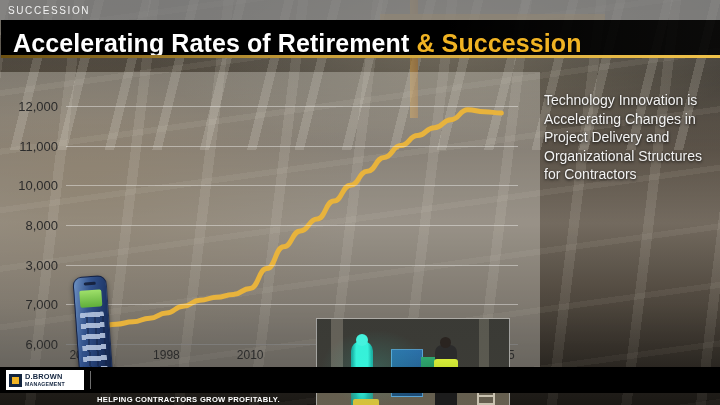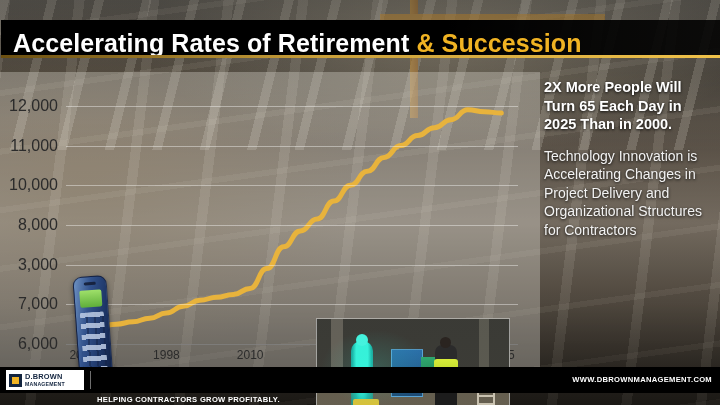--- a/index.html
+++ b/index.html
@@ -85,21 +85,21 @@
   }
   .plot{
     position:absolute;left:66px;top:14px;width:452px;height:258px;
   }
   .gridline{
     position:absolute;left:0;width:452px;height:1px;background:rgba(255,255,255,.40);
   }
   .ylabels{position:absolute;left:0;top:0;width:64px;height:300px;}
   .ylabel{
     position:absolute;right:6px;transform:translateY(-50%);
-    font-size:16px;color:#2b2b2b;font-weight:400;white-space:nowrap;
+    font-size:13px;color:#2b2b2b;font-weight:400;white-space:nowrap;
   }
   .xaxis{
     position:absolute;left:66px;top:272px;width:452px;height:1px;background:rgba(90,90,90,.55);
   }
   .xlabels{position:absolute;left:66px;top:276px;width:452px;height:20px;}
   .xlabel{
     position:absolute;transform:translateX(-50%);
     font-size:12px;color:#2b2b2b;white-space:nowrap;
   }
   .series{position:absolute;left:0;top:0;width:452px;height:258px;}
@@ -233,20 +233,23 @@
     <div class="bg-beams"></div>
     <div class="bg-ceiling"></div>
     <div class="crane">
       <div class="mast"></div>
         <div class="jib"></div>
         <div class="jib2"></div>
     </div>
     <div class="bg-dark"></div>
   </div>
 
+  <div class="topbar">
+    <div class="kicker">SUCCESSION</div>
+  </div>
 
   <div class="titleband">
     <div class="title"><span>Accelerating Rates of Retirement </span><span class="gold">&amp; Succession</span></div>
     <div class="accentline"></div>
   </div>
 
   <div class="chartwrap">
     <div class="chart-bg"></div>
     <div class="plot" id="plot">
       <div class="series" id="series-layer"><svg width="452" height="258">
@@ -298,30 +301,28 @@
       <div class="worker"></div>
       <div class="vest"></div>
       <div class="worker-head"></div>
       <div class="cart"></div>
       <div class="ladder"></div>
       <div class="glow"></div>
     </div>
   </div>
 
   <div class="rightcol">
-    <div class="rc-head">2X More People Will Turn 65 Each Day in 2025 Than in 2000.</div>
     <div class="rc-body">Technology Innovation is Accelerating Changes in Project Delivery and Organizational Structures for Contractors</div>
   </div>
 
   <div class="footer">
     <div class="logo">
       <div class="mark"></div>
       <div class="txt">
         <div class="l1">D.BROWN</div>
         <div class="l2">MANAGEMENT</div>
       </div>
     </div>
     <div class="divider"></div>
     <div class="tagline">HELPING CONTRACTORS GROW PROFITABLY.</div>
-    <div class="url">WWW.DBROWNMANAGEMENT.COM</div>
   </div>
 
 </div>
 
 </body></html>

